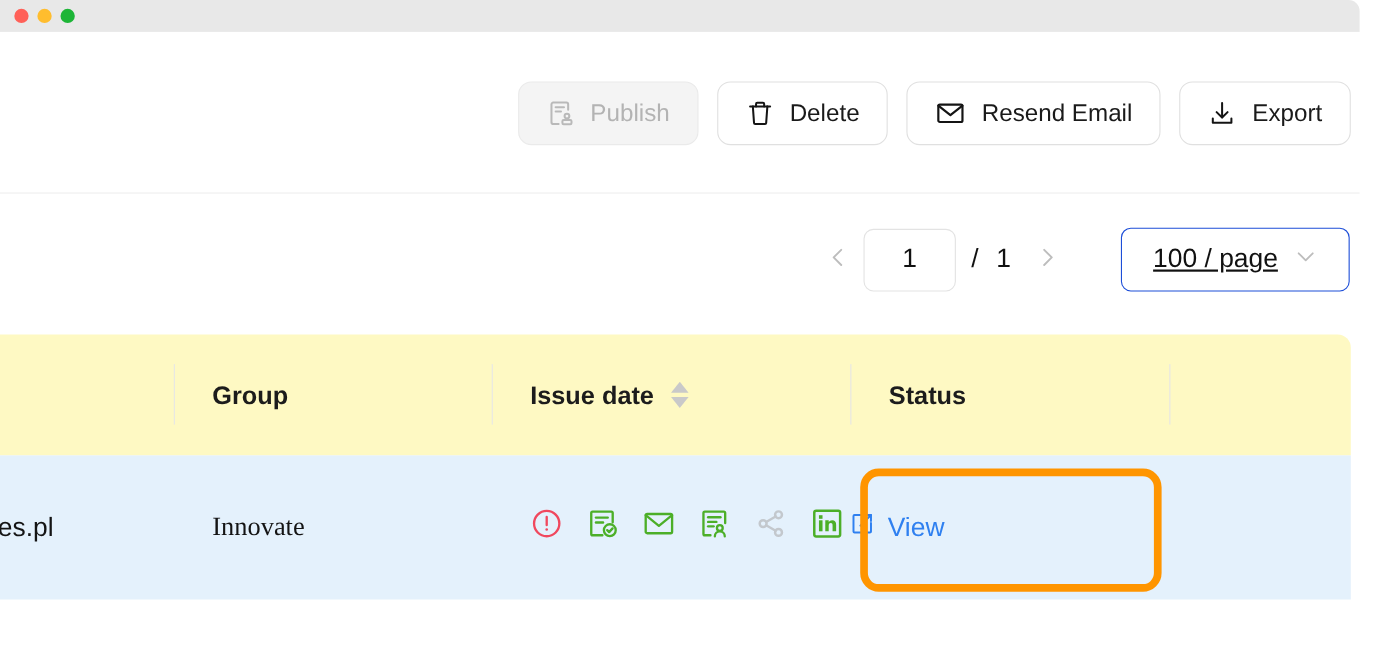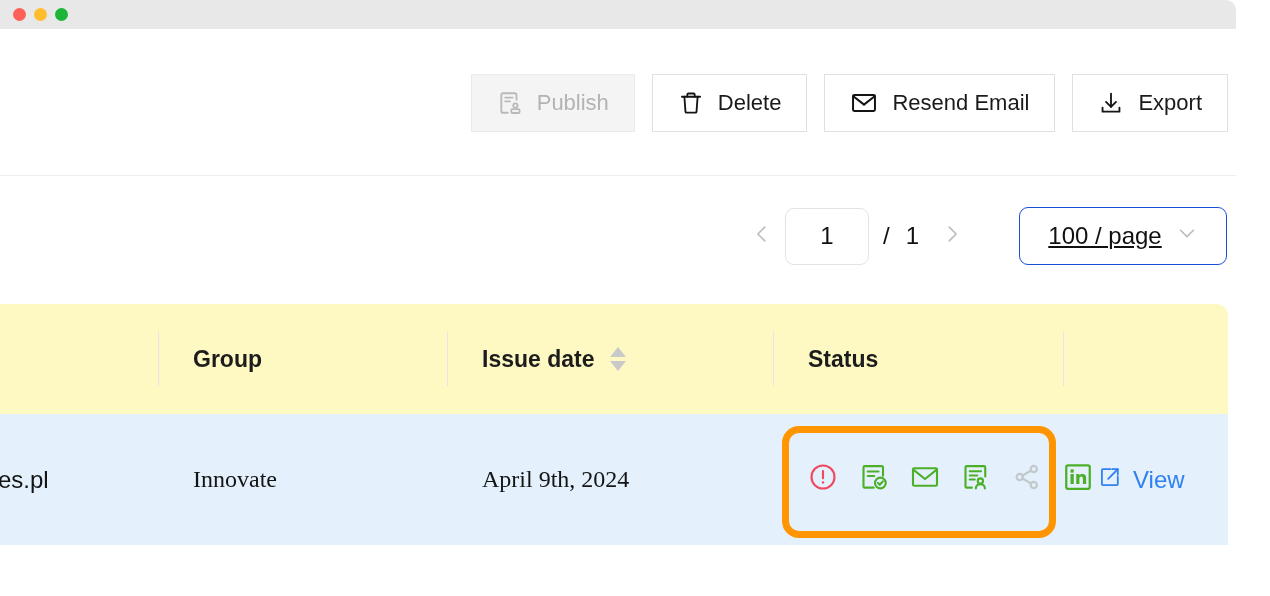--- a/index.html
+++ b/index.html
@@ -49,21 +49,21 @@
     display: flex;
     align-items: center;
     justify-content: flex-end;
     padding-right: 42px;
     gap: 17px;
   }
 
   .tbtn {
     height: 58px;
     border: 1px solid #e0e0e0;
-    border-radius: 0;
+    border-radius: 12px;
     background: #ffffff;
     display: flex;
     align-items: center;
     justify-content: center;
     gap: 14px;
     padding: 0 25px;
     font-size: 22px;
     color: #1a1a1a;
     font-family: "Liberation Sans", "DejaVu Sans", sans-serif;
     cursor: pointer;
@@ -359,23 +359,20 @@
     <div class="trow">
 
       <div class="td" style="width:158px">
         <span style="padding-left:0;position:relative;left:-2px">es.pl</span>
       </div>
 
       <div class="td" style="width:289px">
         <span class="td-text">Innovate</span>
       </div>
 
-      <div class="td" style="width:326px">
-        <span class="td-text">April 9th, 2024</span>
-      </div>
 
       <div class="td" style="width:290px">
         <div class="actions-cell">
 
           <span>
             <svg width="30" height="30" viewBox="0 0 24 24" fill="none" stroke="#f0485e" stroke-width="1.7" stroke-linecap="round" stroke-linejoin="round">
               <circle cx="12" cy="12" r="9.2"></circle>
               <line x1="12" y1="7.2" x2="12" y2="13"></line>
               <circle cx="12" cy="16.3" r="0.95" fill="#f0485e" stroke="none"></circle>
             </svg>

